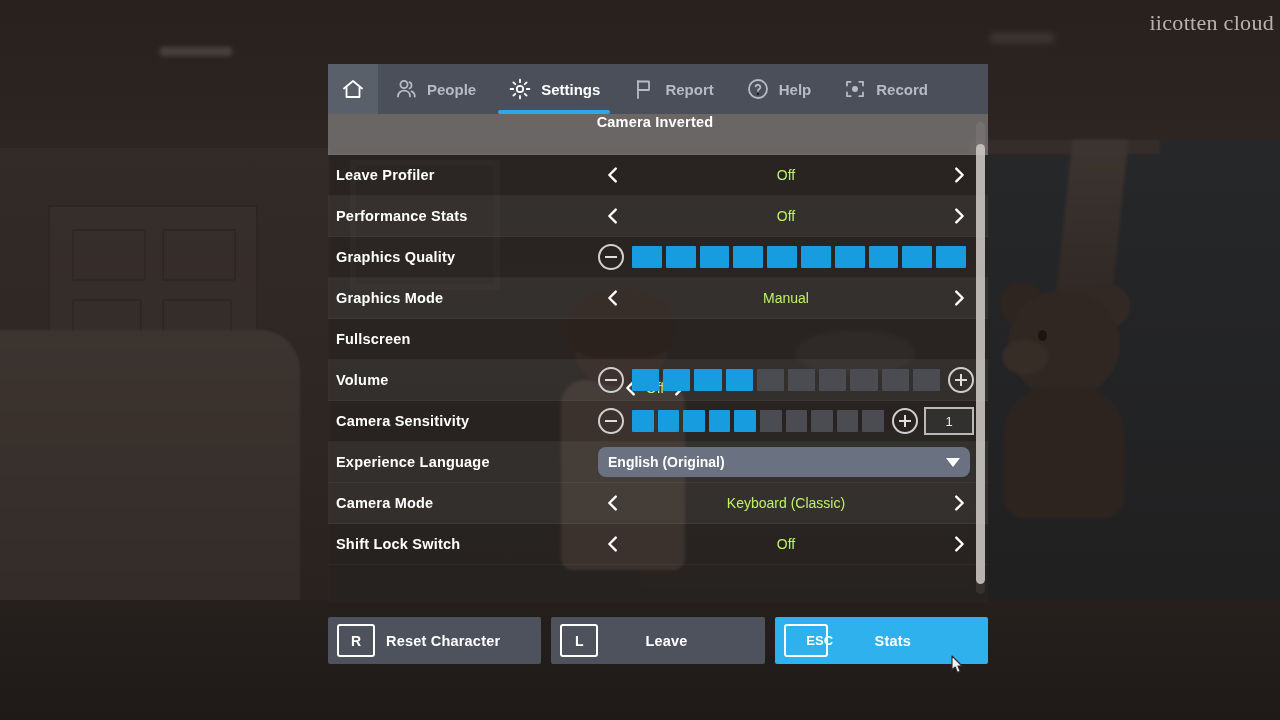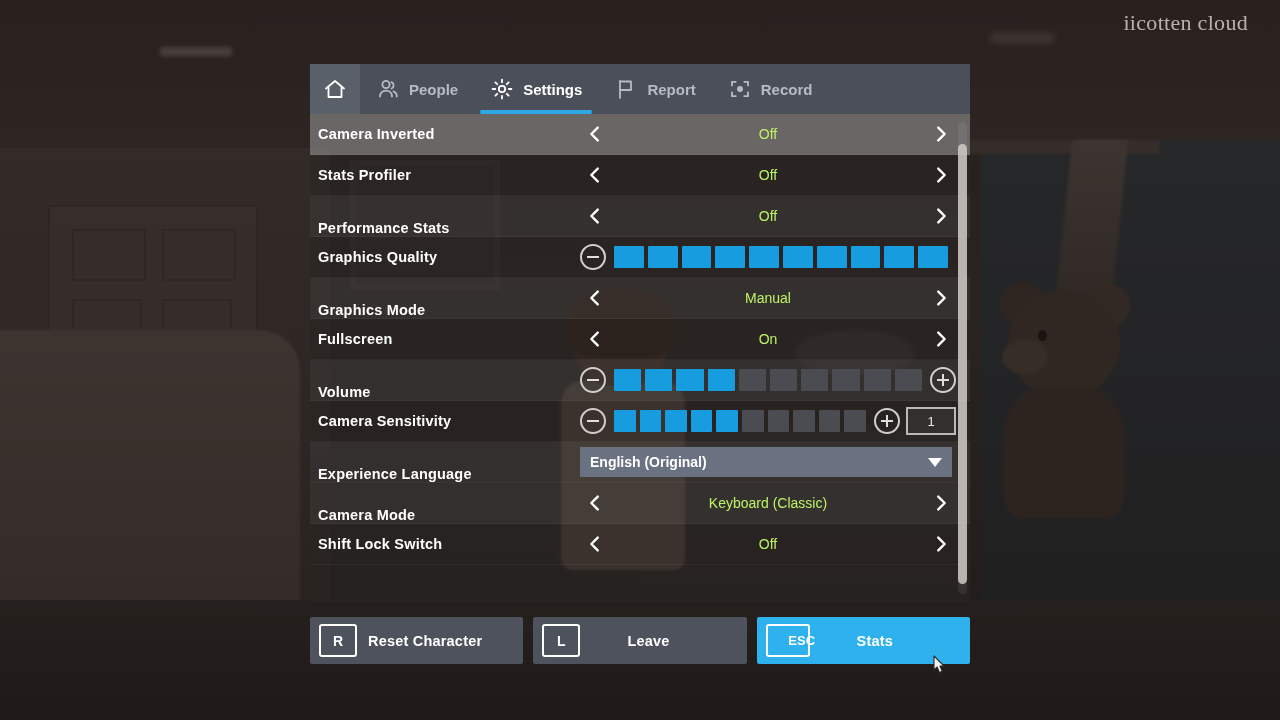--- a/index.html
+++ b/index.html
@@ -123,29 +123,29 @@
     position: absolute; left: 795px; top: 330px; width: 120px; height: 46px;
     background: #6e6761; border-radius: 50%; filter: blur(2px); opacity: .7;
   }
   .bg-dim {
     position: absolute; inset: 0;
     background: rgba(20,14,12,.52);
   }
 
   
   .watermark {
-    position: absolute; right: 32px; top: 10px;
+    position: absolute; right: 6px; top: 10px;
     font-family: "Liberation Serif", serif;
     font-size: 22px; color: #c9c2bc; opacity: .9;
     letter-spacing: .3px;
   }
 
   
   .menu {
-    position: absolute; left: 310px; top: 64px; width: 660px; height: 576px;
+    position: absolute; left: 328px; top: 64px; width: 660px; height: 576px;
   }
 
   
   .tabbar {
     position: relative; display: flex; align-items: stretch;
     height: 50px; background: #4a4f59; overflow: hidden;
   }
   .home-tab {
     width: 50px; display: flex; align-items: center; justify-content: center;
     background: #5a6069; cursor: pointer;
@@ -169,22 +169,22 @@
   
   .list {
     position: relative; height: 488px; overflow: hidden;
     background: rgba(42,38,36,.58);
   }
   .row {
     position: relative; display: flex; align-items: center;
     height: 41px; padding: 0 14px 0 8px;
     border-bottom: 1px solid rgba(255,255,255,.045);
   }
-  .row.alt { background: rgba(255,255,255,.055); align-items: flex-end; }
-  .row.highlight { background: rgba(255,255,255,.30); }
+  .row.alt { background: rgba(255,255,255,.055); }
+  .row.highlight { background: rgba(255,255,255,.30); flex-direction: column; }
   .row-label {
     flex: 0 0 262px; font-size: 14.5px; font-weight: bold; color: #ffffff;
     letter-spacing: .2px; white-space: nowrap;
   }
   .row-control {
     flex: 1; display: flex; align-items: center; position: relative; height: 100%;
   }
 
   
   .chev {
@@ -193,21 +193,21 @@
   }
   .chev svg { stroke: #ffffff; }
   .opt-value {
     flex: 1; text-align: center; font-size: 14px; color: #bef264;
     white-space: nowrap;
   }
 
   
   .dropdown {
     flex: 1; height: 30px; margin: 0 4px 0 0;
-    background: #6a7180; border-radius: 0;
+    background: #6a7180; border-radius: 8px;
     display: flex; align-items: center; justify-content: space-between;
     padding: 0 10px; cursor: pointer;
   }
   .dropdown-value { font-size: 14px; font-weight: bold; color: #ffffff; }
   .caret { width: 0; height: 0; border-left: 7px solid transparent;
            border-right: 7px solid transparent; border-top: 9px solid #ffffff; }
 
   
   .circbtn {
     flex: 0 0 26px; width: 26px; height: 26px; border-radius: 50%;
@@ -337,20 +337,30 @@
       <div class="tab">
         <span class="ico">
           <svg width="24" height="24" viewBox="0 0 24 24" fill="none" stroke-width="1.8" stroke-linecap="round" stroke-linejoin="round">
             <path d="M6 21V4"></path>
               <path d="M6 4.5h11v8.5H6"></path>
           </svg>
         </span>
         <span class="tab-label">Report</span>
       </div>
 
+      <div class="tab">
+        <span class="ico">
+          <svg width="24" height="24" viewBox="0 0 24 24" fill="none" stroke-width="1.8" stroke-linecap="round" stroke-linejoin="round">
+            <circle cx="12" cy="12" r="9"></circle>
+            <path d="M9.6 9.3a2.5 2.5 0 0 1 4.8.9c0 1.7-2.4 2-2.4 3.6"></path>
+            <circle cx="12" cy="17" r=".9" fill="currentColor" stroke="none"></circle>
+          </svg>
+        </span>
+        <span class="tab-label">Help</span>
+      </div>
 
       <div class="tab">
         <span class="ico">
           <svg width="24" height="24" viewBox="0 0 24 24" fill="none" stroke-width="1.8" stroke-linecap="round" stroke-linejoin="round">
             <path d="M4 8.5V4.8h3.7M20 8.5V4.8h-3.7M4 15.5v3.7h3.7M20 15.5v3.7h-3.7"></path>
             <circle cx="12" cy="12" r="3" fill="#b6bcc4" stroke="none"></circle>
           </svg>
         </span>
         <span class="tab-label">Record</span>
       </div>
@@ -367,21 +377,21 @@
             </div>
             <div class="opt-value">Off</div>
             <div class="chev">
               <svg width="22" height="24" viewBox="0 0 24 24" fill="none" stroke-width="2.6" stroke-linecap="round" stroke-linejoin="round">
                 <path d="M9 5 L16 12 L9 19"></path>
               </svg>
             </div>
           </div>
         </div>
         <div class="row">
-          <div class="row-label">Stats Profiler</div>
+          <div class="row-label">Leave Profiler</div>
           <div class="row-control">
             <div class="chev">
               <svg width="22" height="24" viewBox="0 0 24 24" fill="none" stroke-width="2.6" stroke-linecap="round" stroke-linejoin="round">
                 <path d="M15 5 L8 12 L15 19"></path>
               </svg>
             </div>
             <div class="opt-value">Off</div>
             <div class="chev">
               <svg width="22" height="24" viewBox="0 0 24 24" fill="none" stroke-width="2.6" stroke-linecap="round" stroke-linejoin="round">
                 <path d="M9 5 L16 12 L9 19"></path>
@@ -436,33 +446,20 @@
             <div class="opt-value">Manual</div>
             <div class="chev">
               <svg width="22" height="24" viewBox="0 0 24 24" fill="none" stroke-width="2.6" stroke-linecap="round" stroke-linejoin="round">
                 <path d="M9 5 L16 12 L9 19"></path>
               </svg>
             </div>
           </div>
         </div>
         <div class="row">
           <div class="row-label">Fullscreen</div>
-          <div class="row-control">
-            <div class="chev">
-              <svg width="22" height="24" viewBox="0 0 24 24" fill="none" stroke-width="2.6" stroke-linecap="round" stroke-linejoin="round">
-                <path d="M15 5 L8 12 L15 19"></path>
-              </svg>
-            </div>
-            <div class="opt-value">On</div>
-            <div class="chev">
-              <svg width="22" height="24" viewBox="0 0 24 24" fill="none" stroke-width="2.6" stroke-linecap="round" stroke-linejoin="round">
-                <path d="M9 5 L16 12 L9 19"></path>
-              </svg>
-            </div>
-          </div>
         </div>
         <div class="row alt">
           <div class="row-label">Volume</div>
           <div class="row-control">
             <div class="circbtn">
               <span class="bar-h"></span>
             </div>
             <div class="segments">
               <div class="seg on"></div>
               <div class="seg on"></div>

